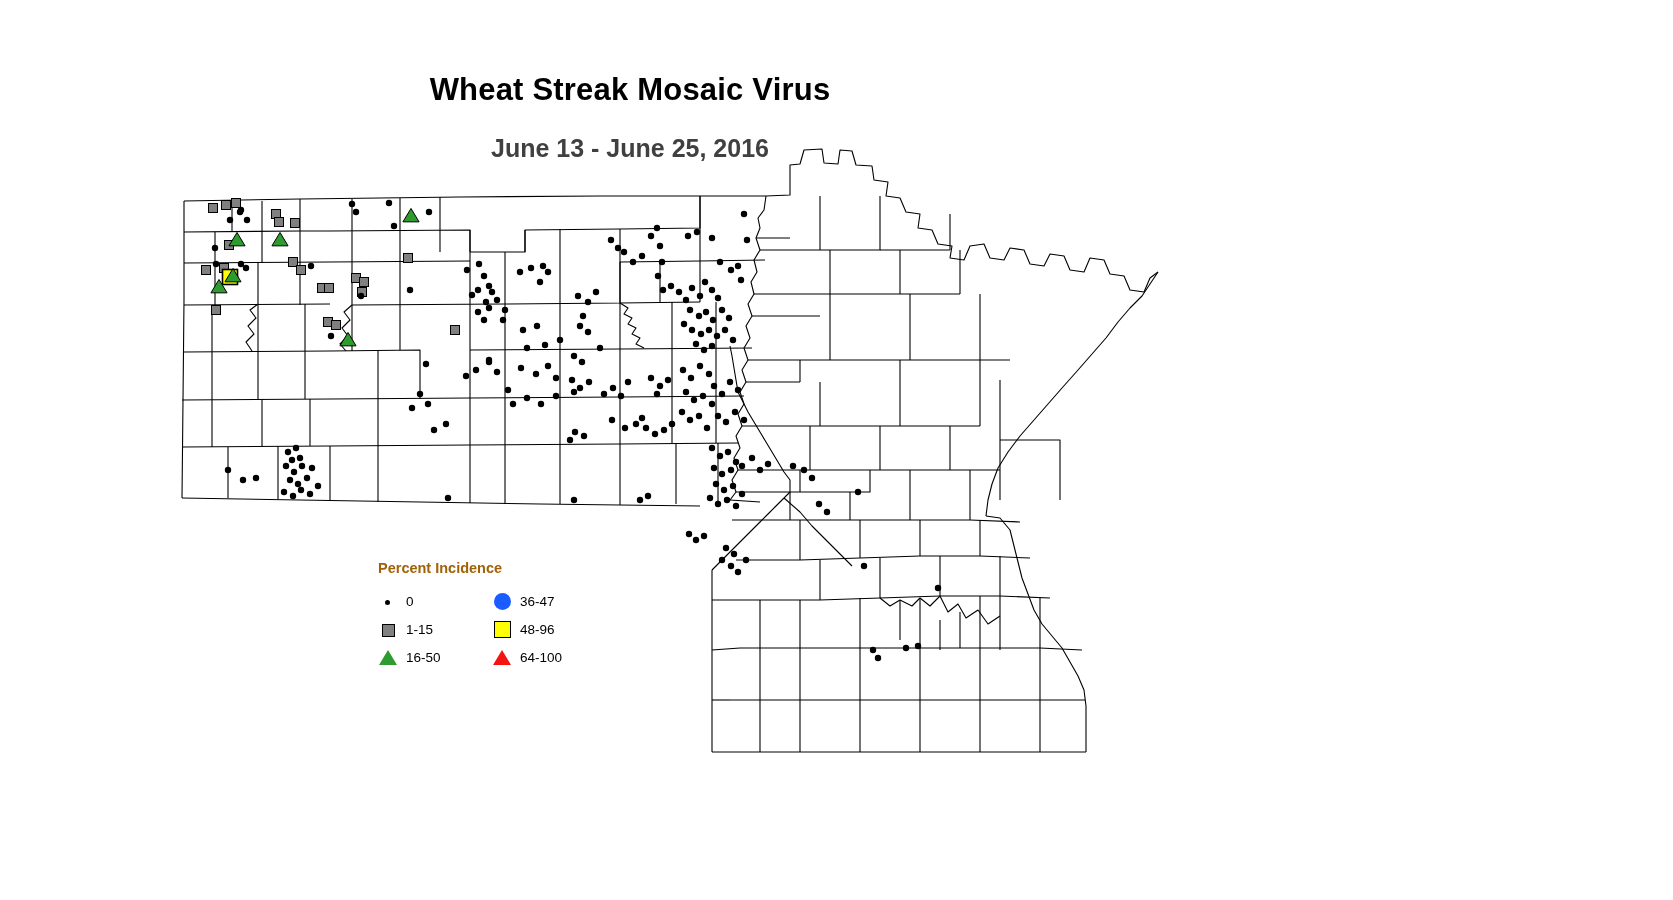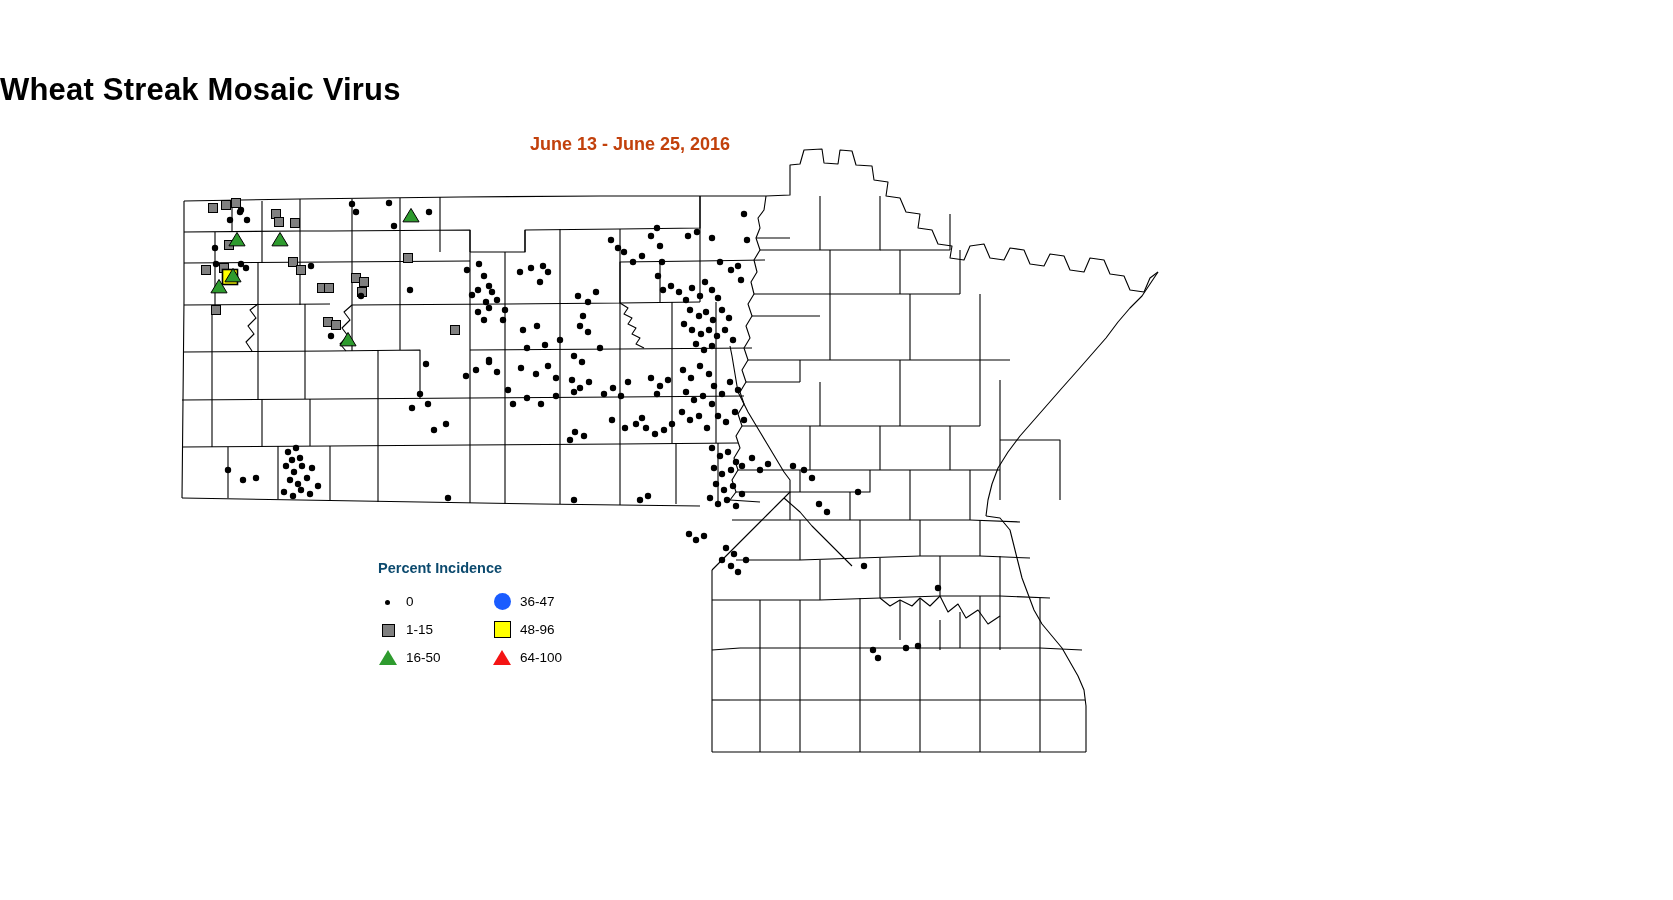--- a/index.html
+++ b/index.html
@@ -12,34 +12,35 @@
     height: 900px;
     position: relative;
     font-family: "Liberation Sans", sans-serif;
     overflow: hidden;
   }
   #page-title {
     position: absolute;
     left: 0;
     top: 72px;
     width: 1260px;
+    text-align: center;
     font-size: 31px;
     font-weight: bold;
     color: #000000;
     letter-spacing: 0.2px;
   }
   #page-subtitle {
     position: absolute;
     left: 0;
     top: 134px;
     width: 1260px;
     text-align: center;
-    font-size: 18px;
+    font-size: 25px;
     font-weight: bold;
-    color: #c2410c;
+    color: #404040;
   }
   #map-figure {
     position: absolute;
     left: 0;
     top: 0;
     width: 1673px;
     height: 900px;
   }
   #map-svg {
     position: absolute;
@@ -53,21 +54,21 @@
     top: 560px;
     width: 250px;
     height: 125px;
   }
   #legend-title {
     position: absolute;
     left: 0;
     top: 0;
     font-size: 14.5px;
     font-weight: bold;
-    color: #0c4a6e;
+    color: #a16207;
     white-space: nowrap;
   }
   .legend-col {
     position: absolute;
     top: 32px;
   }
   .legend-col.col-left  { left: 0px; }
   .legend-col.col-right { left: 114px; }
   .legend-row {
     position: relative;

